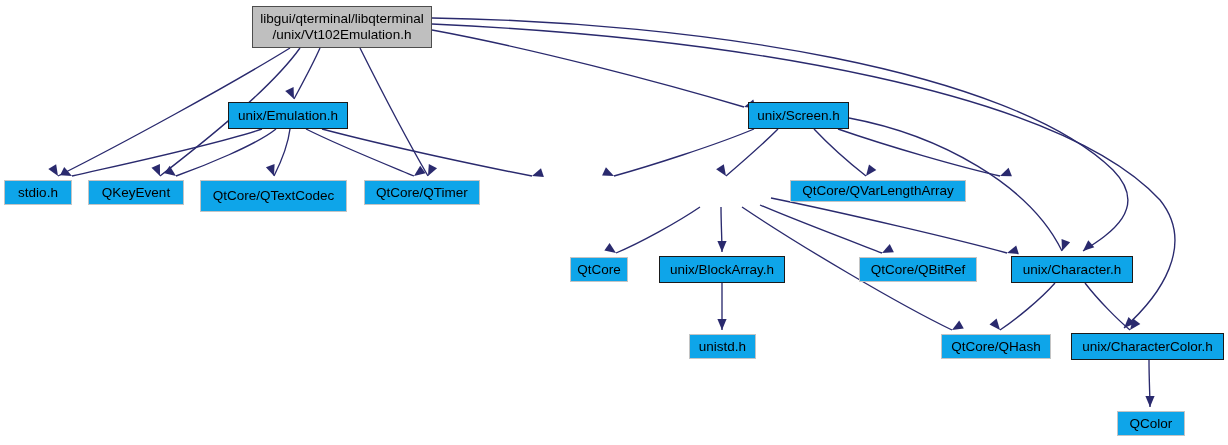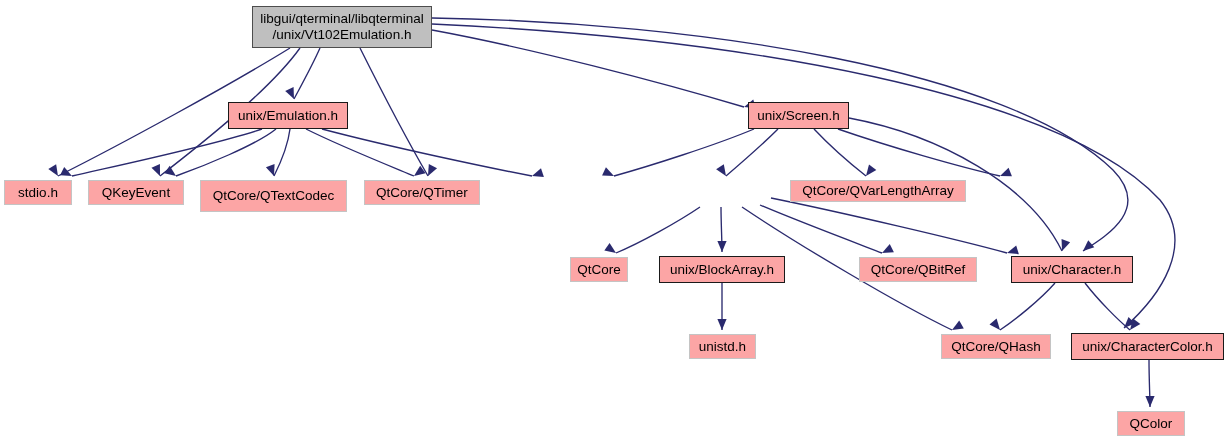--- a/index.html
+++ b/index.html
@@ -1,21 +1,21 @@
 <!DOCTYPE html>
 <html><head>
 <meta charset="utf-8">
 <title>Include dependency graph</title>
 <style>
   html,body{margin:0;padding:0;background:#ffffff;}
   body{font-family:"Liberation Sans","DejaVu Sans",sans-serif;}
   #graph{position:relative;width:1228px;height:445px;overflow:hidden;background:#ffffff;}
   #edges{position:absolute;left:0;top:0;width:1228px;height:445px;}
   .node{position:absolute;box-sizing:border-box;display:flex;align-items:center;
-        justify-content:center;text-align:center;background:#fca5a5;
+        justify-content:center;text-align:center;background:#0ea5e9;
         font-size:13.5px;color:#000000;line-height:1.18;white-space:pre;letter-spacing:0px;}
   .node.ext{border:1px solid #c4c4c4;}
   .node.proj{border:1.6px solid #1a1a1a;}
   .node.root{border:1.6px solid #4d4d4d;background:#bfbfbf;}
 </style>
 </head>
 <body>
 
 <div id="graph" style="background: rgb(255, 255, 255); border-radius: 30px;">
   <svg id="edges" viewBox="0 0 1228 445" width="1228" height="445" xmlns="http://www.w3.org/2000/svg">

